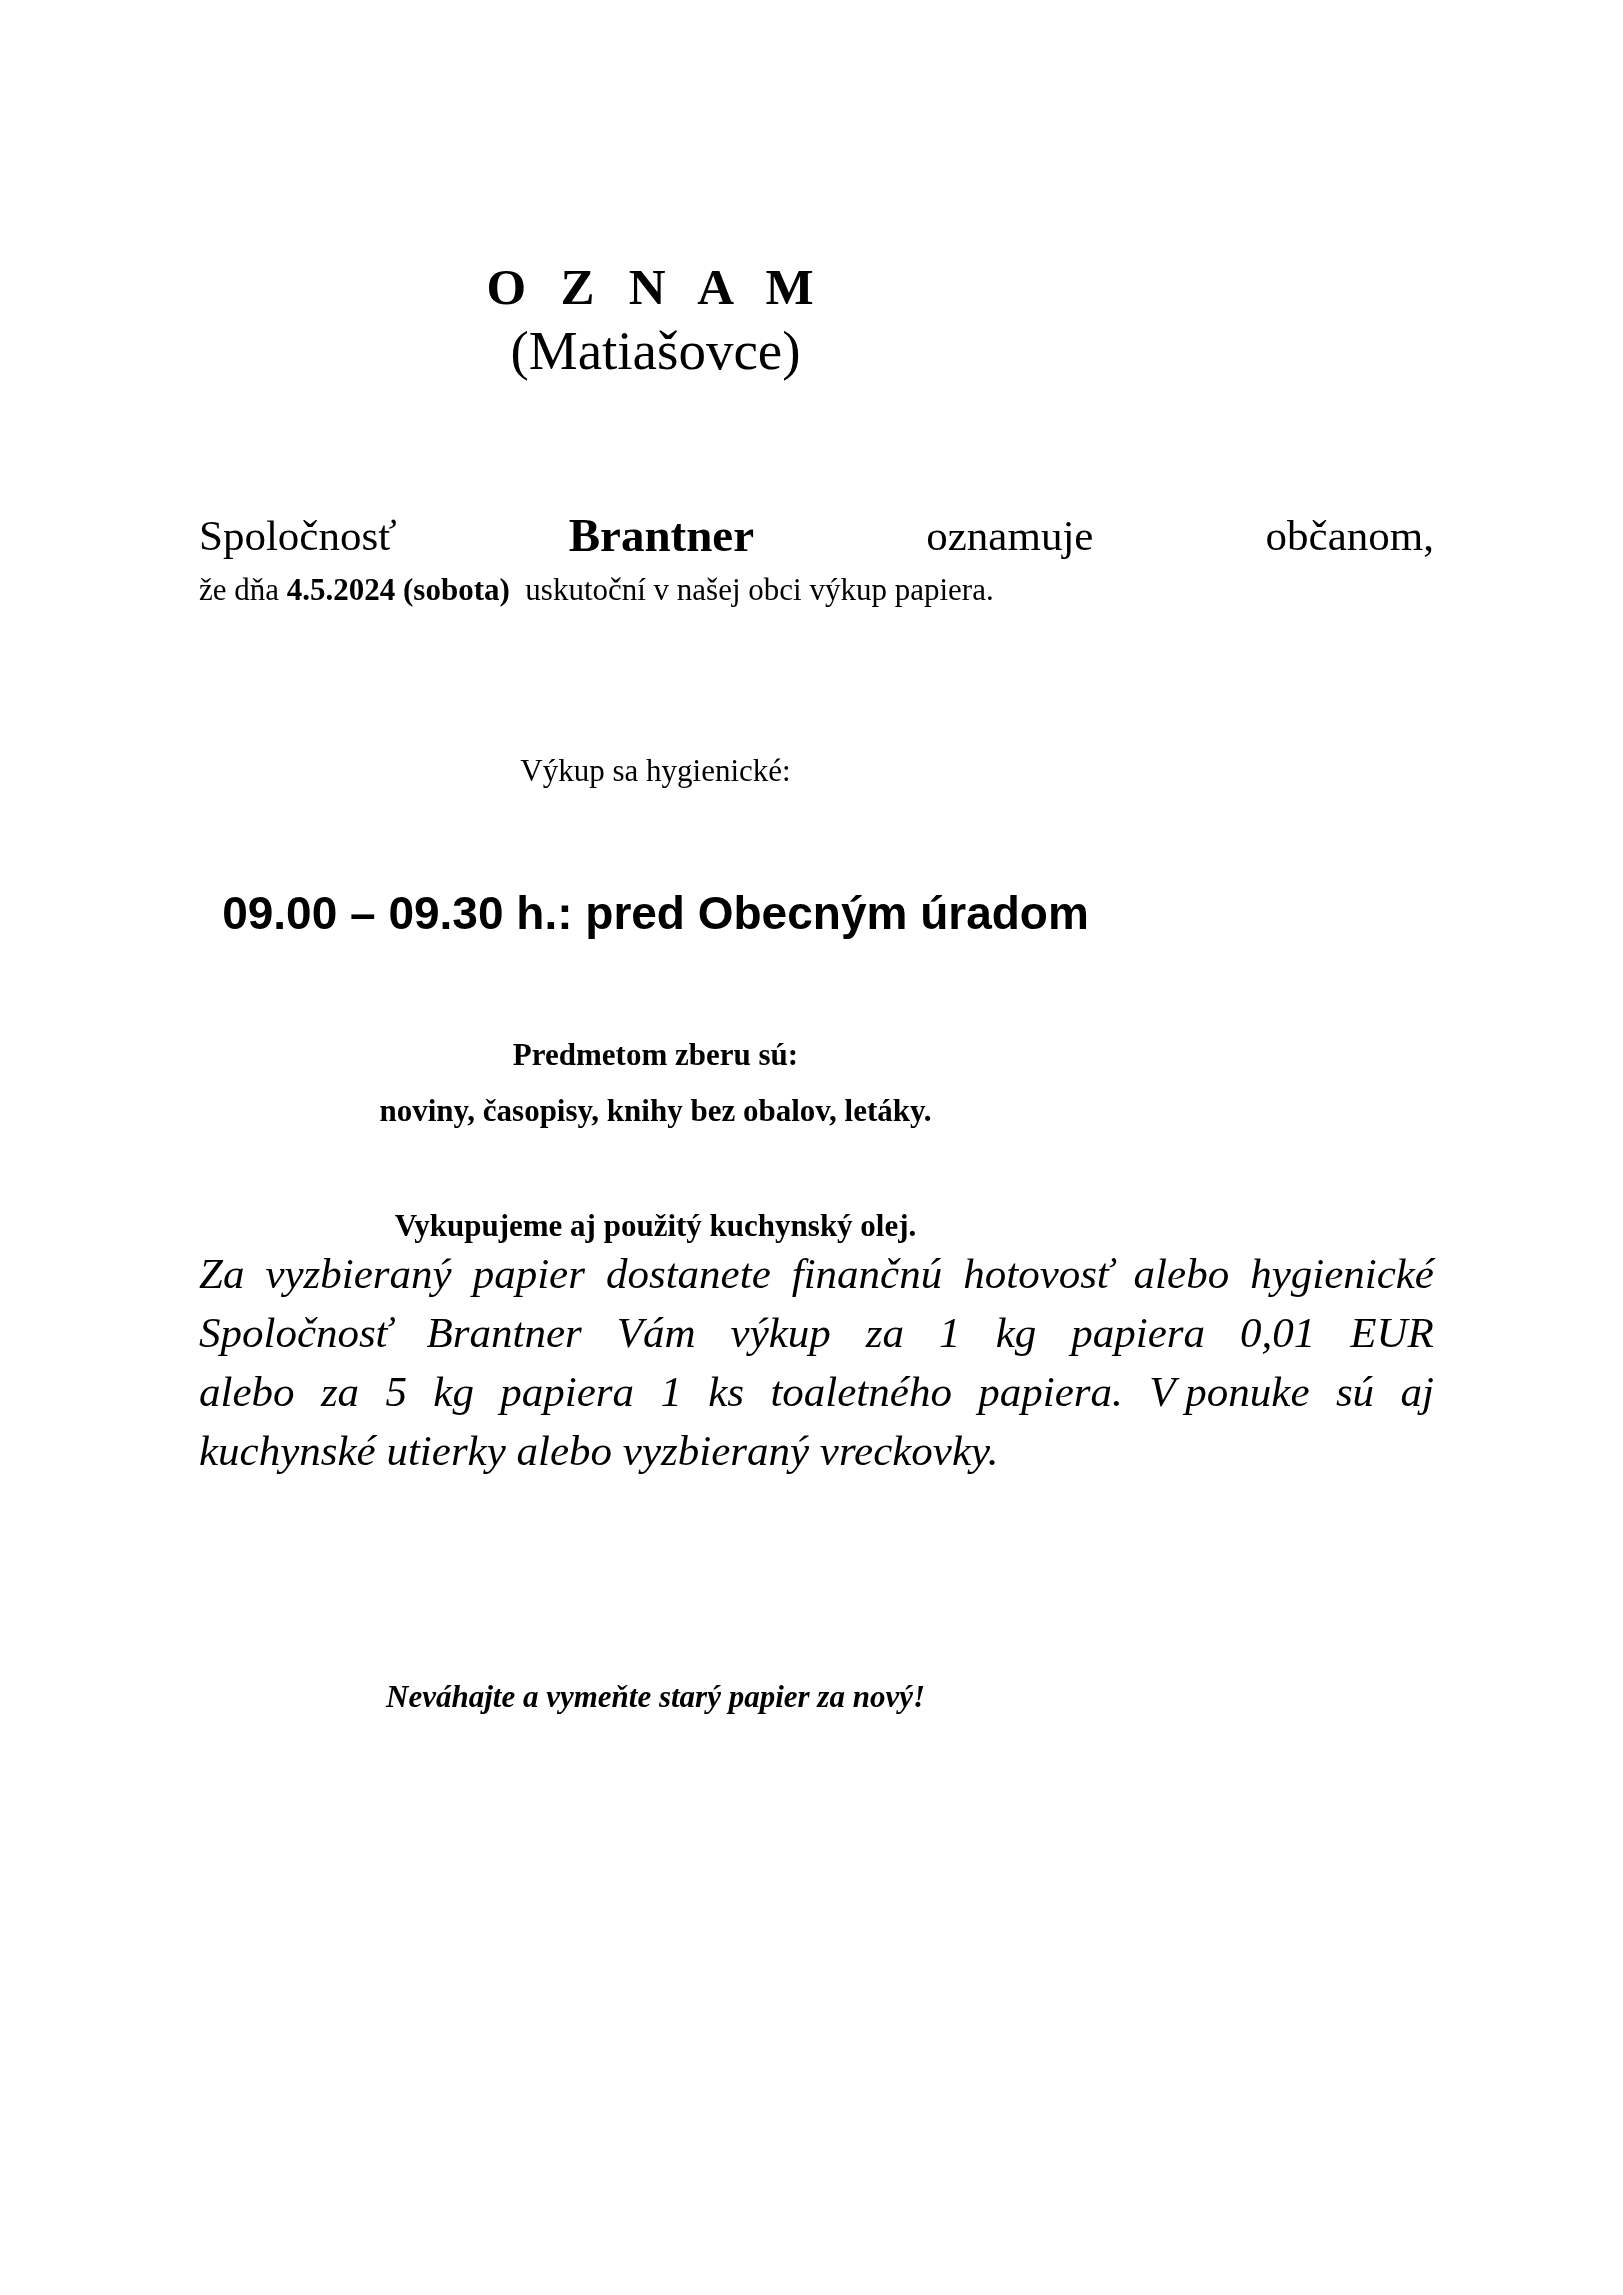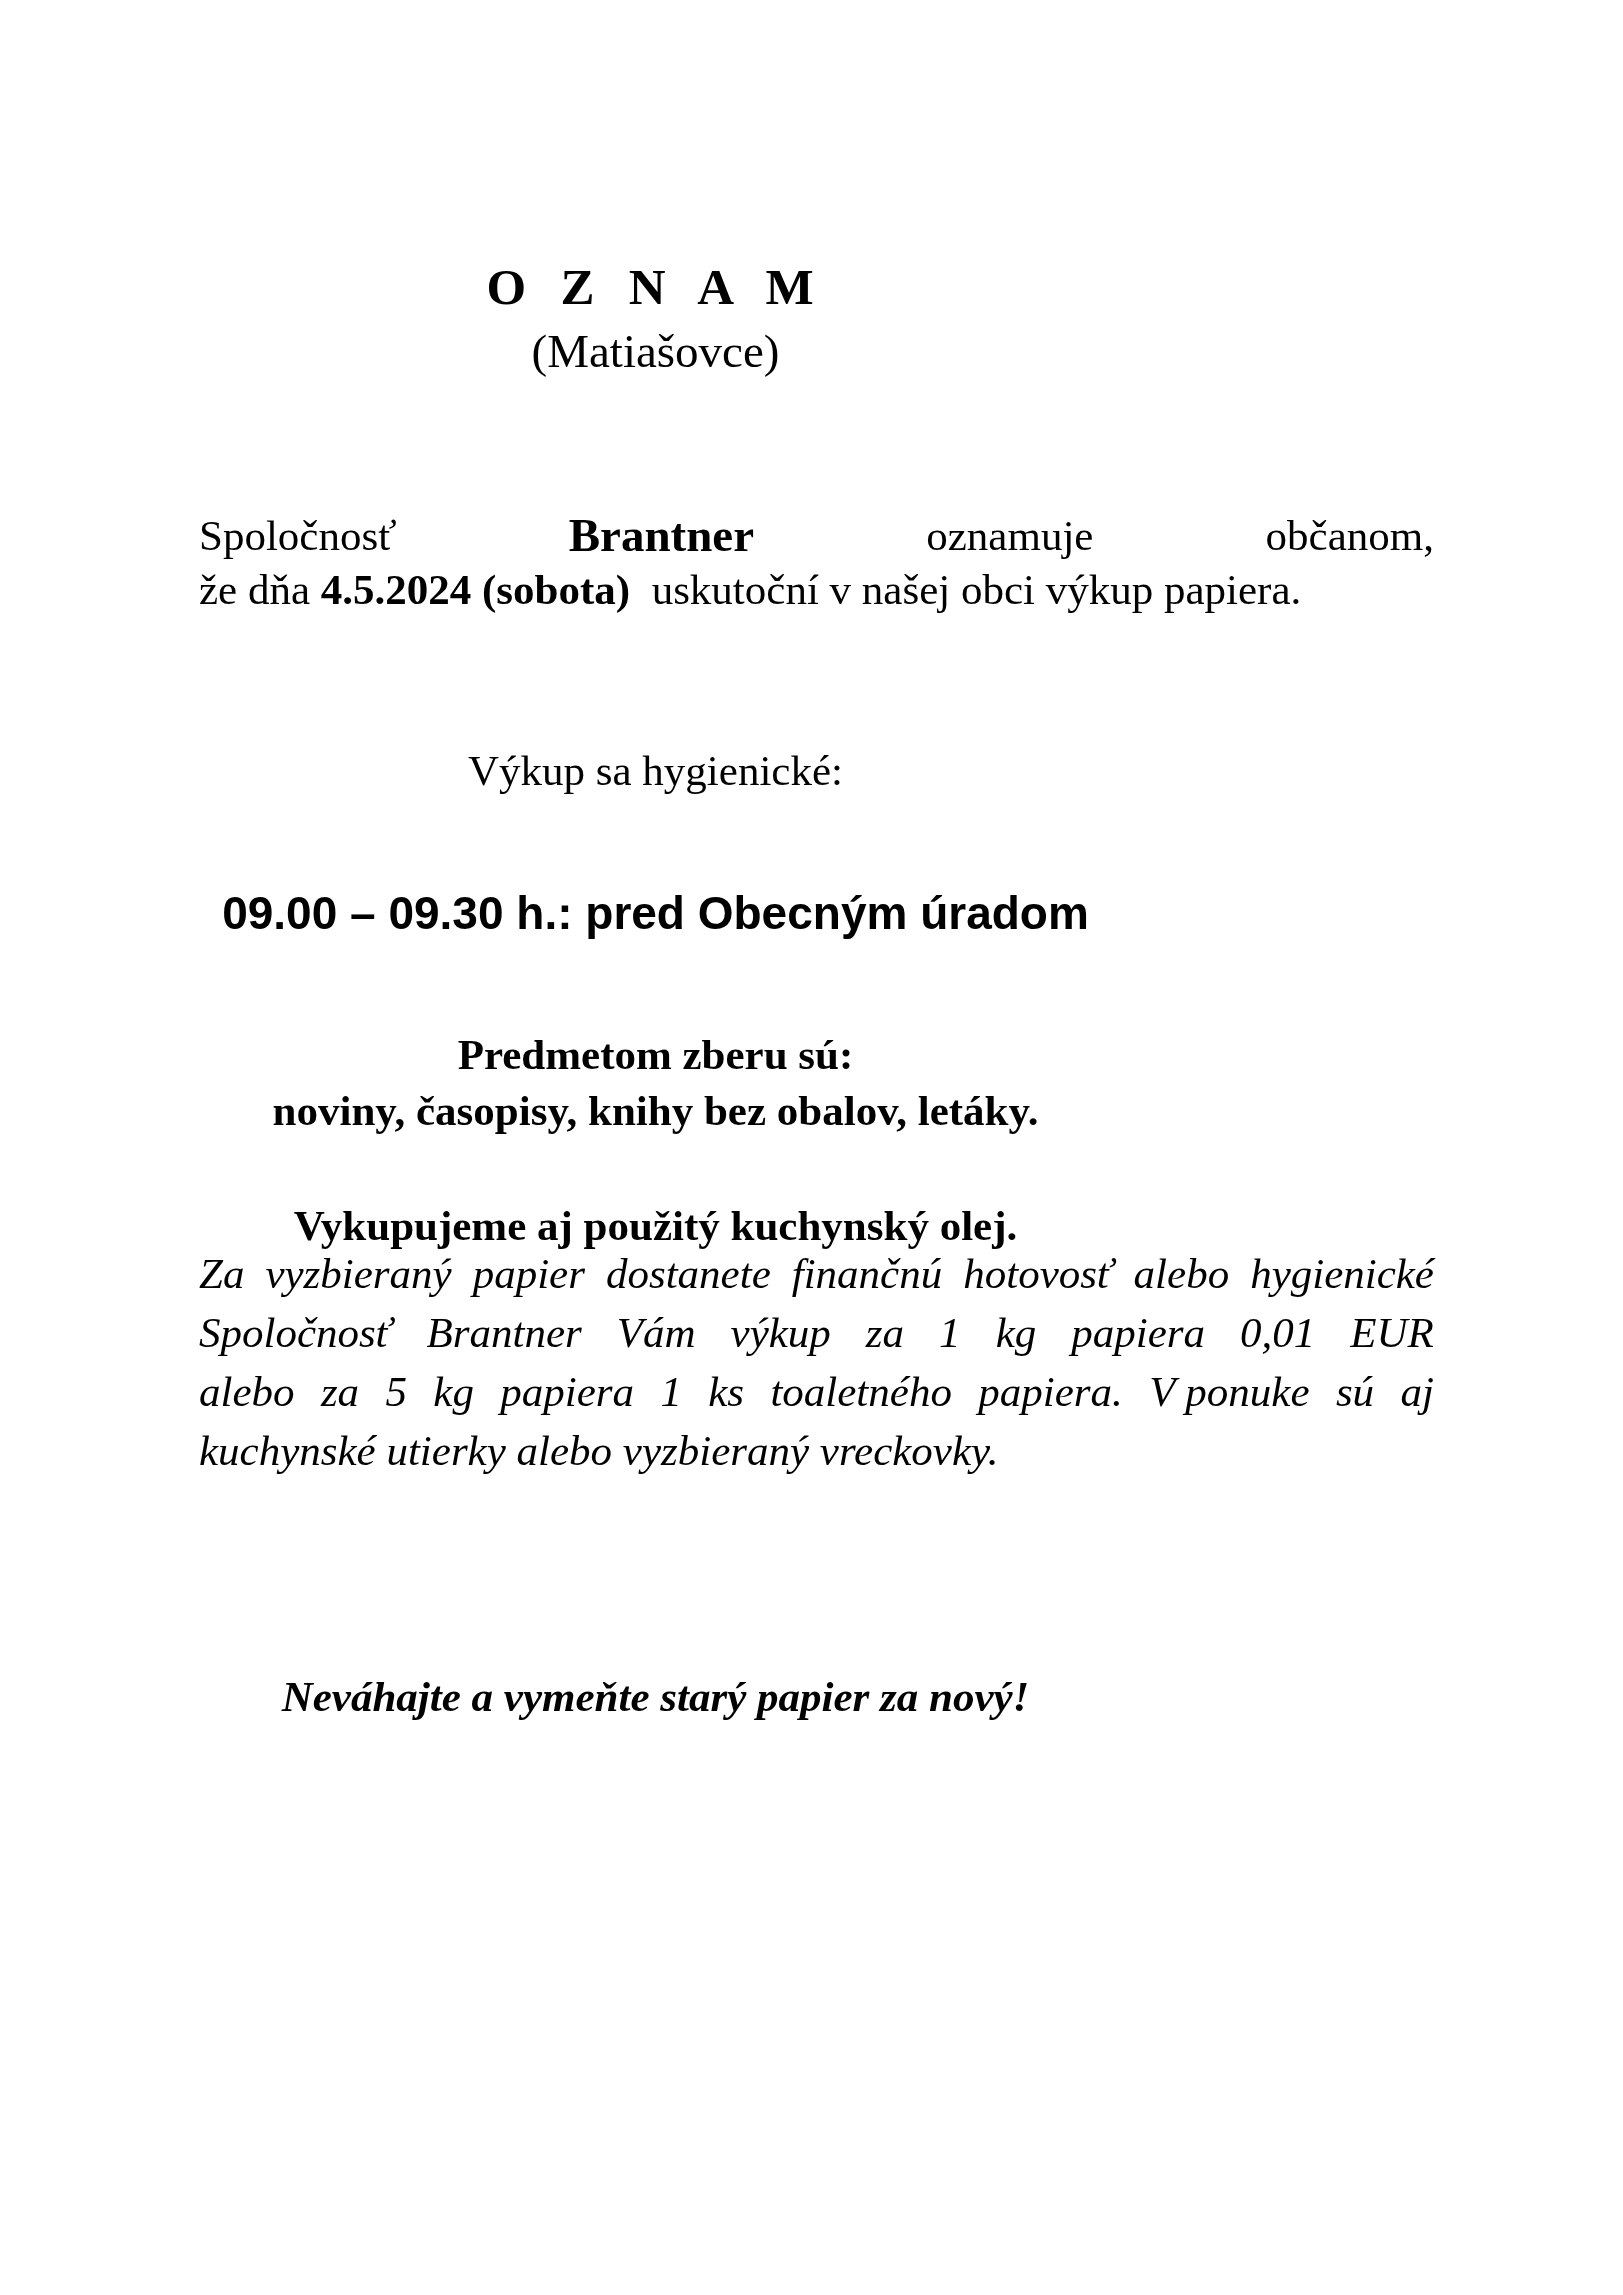--- a/index.html
+++ b/index.html
@@ -1,22 +1,22 @@
 <!DOCTYPE html>
 <html style="font-size:7.9px"><head>
 <meta charset="utf-8">
 <style>
   html, body { margin:0; padding:0; background:#ffffff; }
   body { width:1623px; height:2295px; position:relative; overflow:hidden;
          font-family:"Liberation Serif", "DejaVu Serif", serif; color:#000; }
   .line { position:absolute; white-space:nowrap; }
   .center { left:0; width:1311px; text-align:center; }
   .title { top:255px; font-size:51px; font-weight:bold; letter-spacing:10.8px; line-height:64px; }
-  .subtitle { top:319px; font-size:47px; line-height:64px; }
-  .body { font-size:43px; line-height:59px; }
+  .subtitle { top:319px; font-size:55px; line-height:64px; }
+  .body { font-size:31px; line-height:59px; }
   .justify-row { position:absolute; left:199px; width:1235px; display:flex; justify-content:space-between; font-size:43px; line-height:59px; }
   .left { left:199px; }
   .bold { font-weight:bold; }
   .sans { font-family:"Liberation Sans", "DejaVu Sans", sans-serif; font-weight:bold; font-size:46px; }
   .para { position:absolute; left:199px; width:1235px; font-size:43px; line-height:59px; text-align:justify; }
   .para .jl { display:flex; justify-content:space-between; }
   .italic { font-style:italic; font-weight:bold; }
 </style>
 </head>
 <body>

